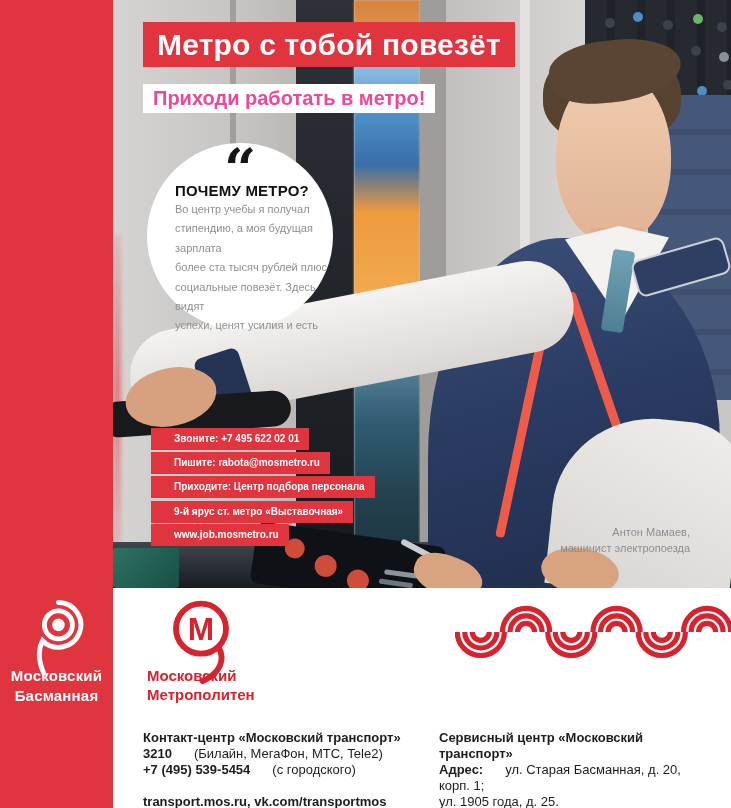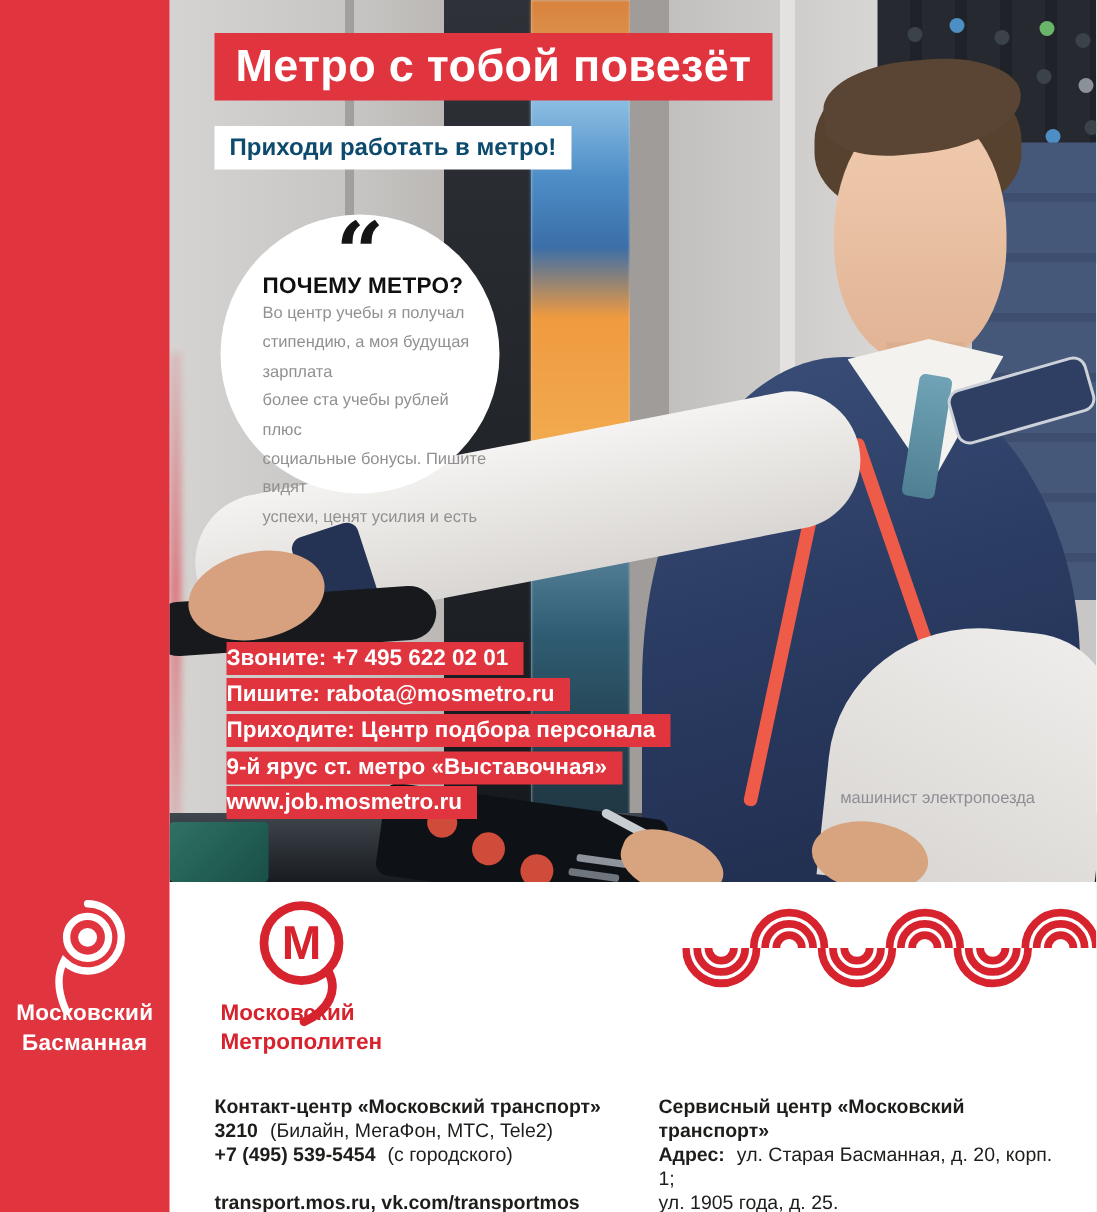--- a/index.html
+++ b/index.html
@@ -69,47 +69,47 @@
   .tb3{left:96px;top:34px;width:22px;height:22px;border-radius:50%;background:#cf4b3a;}
   .tbar{left:132px;top:30px;width:34px;height:5px;background:#8d949c;border-radius:2px;}
   .tbar2{left:128px;top:40px;width:34px;height:5px;background:#6e757d;border-radius:2px;}
   .hand-r{left:428px;top:548px;width:78px;height:46px;background:#d8a37f;border-radius:50%;transform:rotate(8deg);}
   .pen{left:285px;top:552px;width:60px;height:6px;background:#c8cdd2;border-radius:3px;transform:rotate(28deg);}
   .hand-pen{left:300px;top:556px;width:70px;height:40px;background:#d8a37f;border-radius:45%;transform:rotate(20deg);}
 
   
   #title-banner{left:143px;top:22px;background:#e0343f;color:#ffffff;font-weight:bold;
       font-size:30px;line-height:35px;padding:5px 14px;z-index:11;letter-spacing:.2px;}
-  #subtitle-banner{left:143px;top:84px;background:#ffffff;color:#0c4a6e;font-weight:bold;
-      font-size:16px;line-height:19px;padding:5px 10px;z-index:11;}
+  #subtitle-banner{left:143px;top:84px;background:#ffffff;color:#ec4899;font-weight:bold;
+      font-size:20px;line-height:19px;padding:5px 10px;z-index:11;}
 
   
   #quote-circle{left:147px;top:143px;width:186px;height:186px;border-radius:50%;background:#ffffff;z-index:10;}
   .q-mark{left:0;top:4px;width:186px;text-align:center;font-family:"DejaVu Serif",serif;font-weight:bold;
       font-size:56px;line-height:44px;color:#151515;}
   .q-head{left:28px;top:39px;font-size:15px;font-weight:bold;color:#101010;letter-spacing:.2px;}
   .q-body{left:28px;top:57px;width:152px;font-size:11px;line-height:19.4px;color:#909090;}
 
   
-  .cb{left:151px;background:#e0343f;color:#ffffff;font-weight:bold;font-size:15px;line-height:15px;
-      padding:3px 10px 4px 0;z-index:11;white-space:nowrap;}
+  .cb{left:151px;background:#e0343f;color:#ffffff;font-weight:bold;font-size:10px;line-height:15px;
+      padding:3px 10px 4px 23px;z-index:11;white-space:nowrap;}
   .cb0{top:428px}.cb1{top:452px}.cb2{top:476px}.cb3{top:501px}.cb4{top:524px}
 
   
   #caption{left:480px;top:524px;width:210px;text-align:right;color:#8e8e94;font-size:11px;
       line-height:16px;z-index:12;}
 
   
   #footer{left:113px;top:588px;width:618px;height:220px;background:#ffffff;z-index:5;}
   .metro-brand-label{left:34px;top:78px;color:#d6232e;font-weight:bold;font-size:15px;line-height:19px;}
   .f-col{font-size:13px;line-height:16px;color:#1d1d1b;}
   .f-left{left:30px;top:126px;width:300px;}
   .f-right{left:326px;top:126px;width:270px;}
   .f-bold{font-weight:bold;margin-top:16px;}
-  .sp{margin-left:8px;}
+  .sp{margin-left:22px;}
   .waves{left:342px;top:10px;}
 </style>
 </head>
 <body>
 
 <div id="poster">
 
   <div id="photo" class="abs">
     <div class="abs wall-left"></div>
     <div class="abs frame-line"></div>
@@ -170,33 +170,34 @@
 
   <div id="title-banner" class="abs">Метро с тобой повезёт</div>
   <div id="subtitle-banner" class="abs">Приходи работать в метро!</div>
 
   <div id="quote-circle" class="abs">
     <div class="abs q-mark">“</div>
     <div class="abs q-head">ПОЧЕМУ МЕТРО?</div>
     <div class="abs q-body">
       <div>Во центр учебы я получал</div>
       <div>стипендию, а моя будущая зарплата</div>
-      <div>более ста учебы рублей плюс</div>
-      <div>социальные бонусы. Пишите видят</div>
+      <div>более ста тысяч рублей плюс</div>
+      <div>социальные повезёт. Здесь видят</div>
       <div>успехи, ценят усилия и есть</div>
     </div>
   </div>
 
   <div class="abs cb cb0">Звоните: +7 495 622 02 01</div>
   <div class="abs cb cb1">Пишите: rabota@mosmetro.ru</div>
   <div class="abs cb cb2">Приходите: Центр подбора персонала</div>
   <div class="abs cb cb3">9-й ярус ст. метро «Выставочная»</div>
   <div class="abs cb cb4">www.job.mosmetro.ru</div>
 
   <div id="caption" class="abs">
+    <div>Антон Мамаев,</div>
     <div>машинист электропоезда</div>
   </div>
 
   <div id="footer" class="abs">
 
     <svg class="abs" style="left:48px;top:4px;" width="80" height="100" viewBox="0 0 96 120">
       <circle cx="48" cy="44" r="30" fill="none" stroke="#d6232e" stroke-width="7"></circle>
       <path d="M69 66 C78 82 70 98 50 107" fill="none" stroke="#d6232e" stroke-width="7" stroke-linecap="round"></path>
       <text x="48" y="57" text-anchor="middle" font-family="Liberation Sans, sans-serif" font-size="38" font-weight="bold" fill="#d6232e">М</text>
     </svg>

